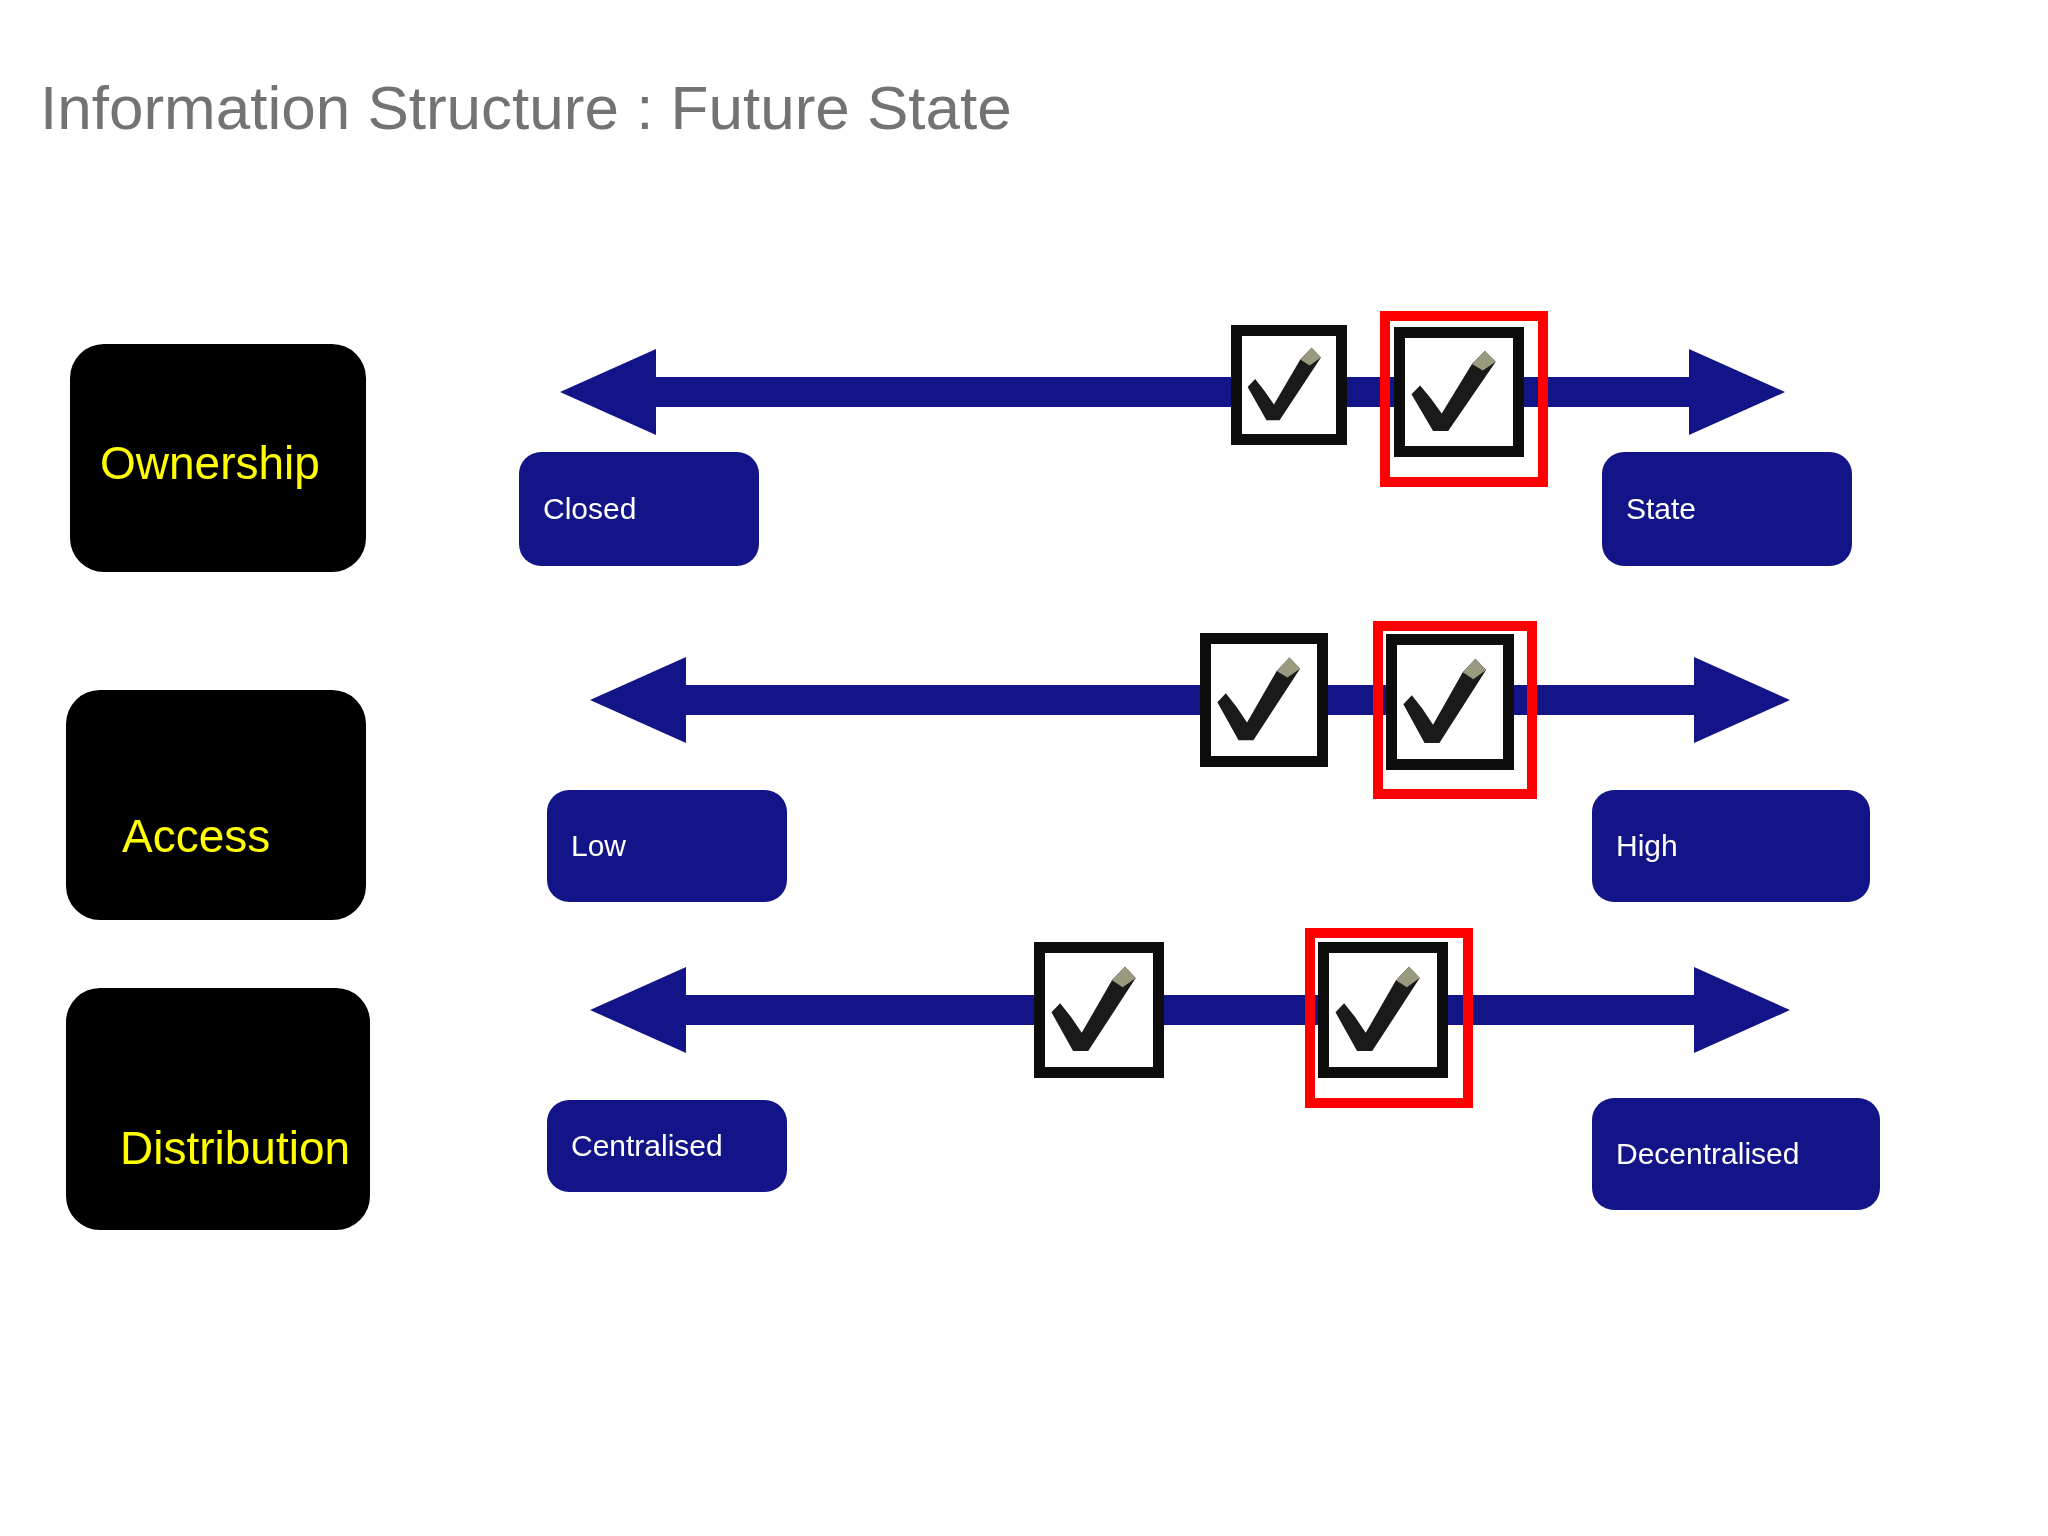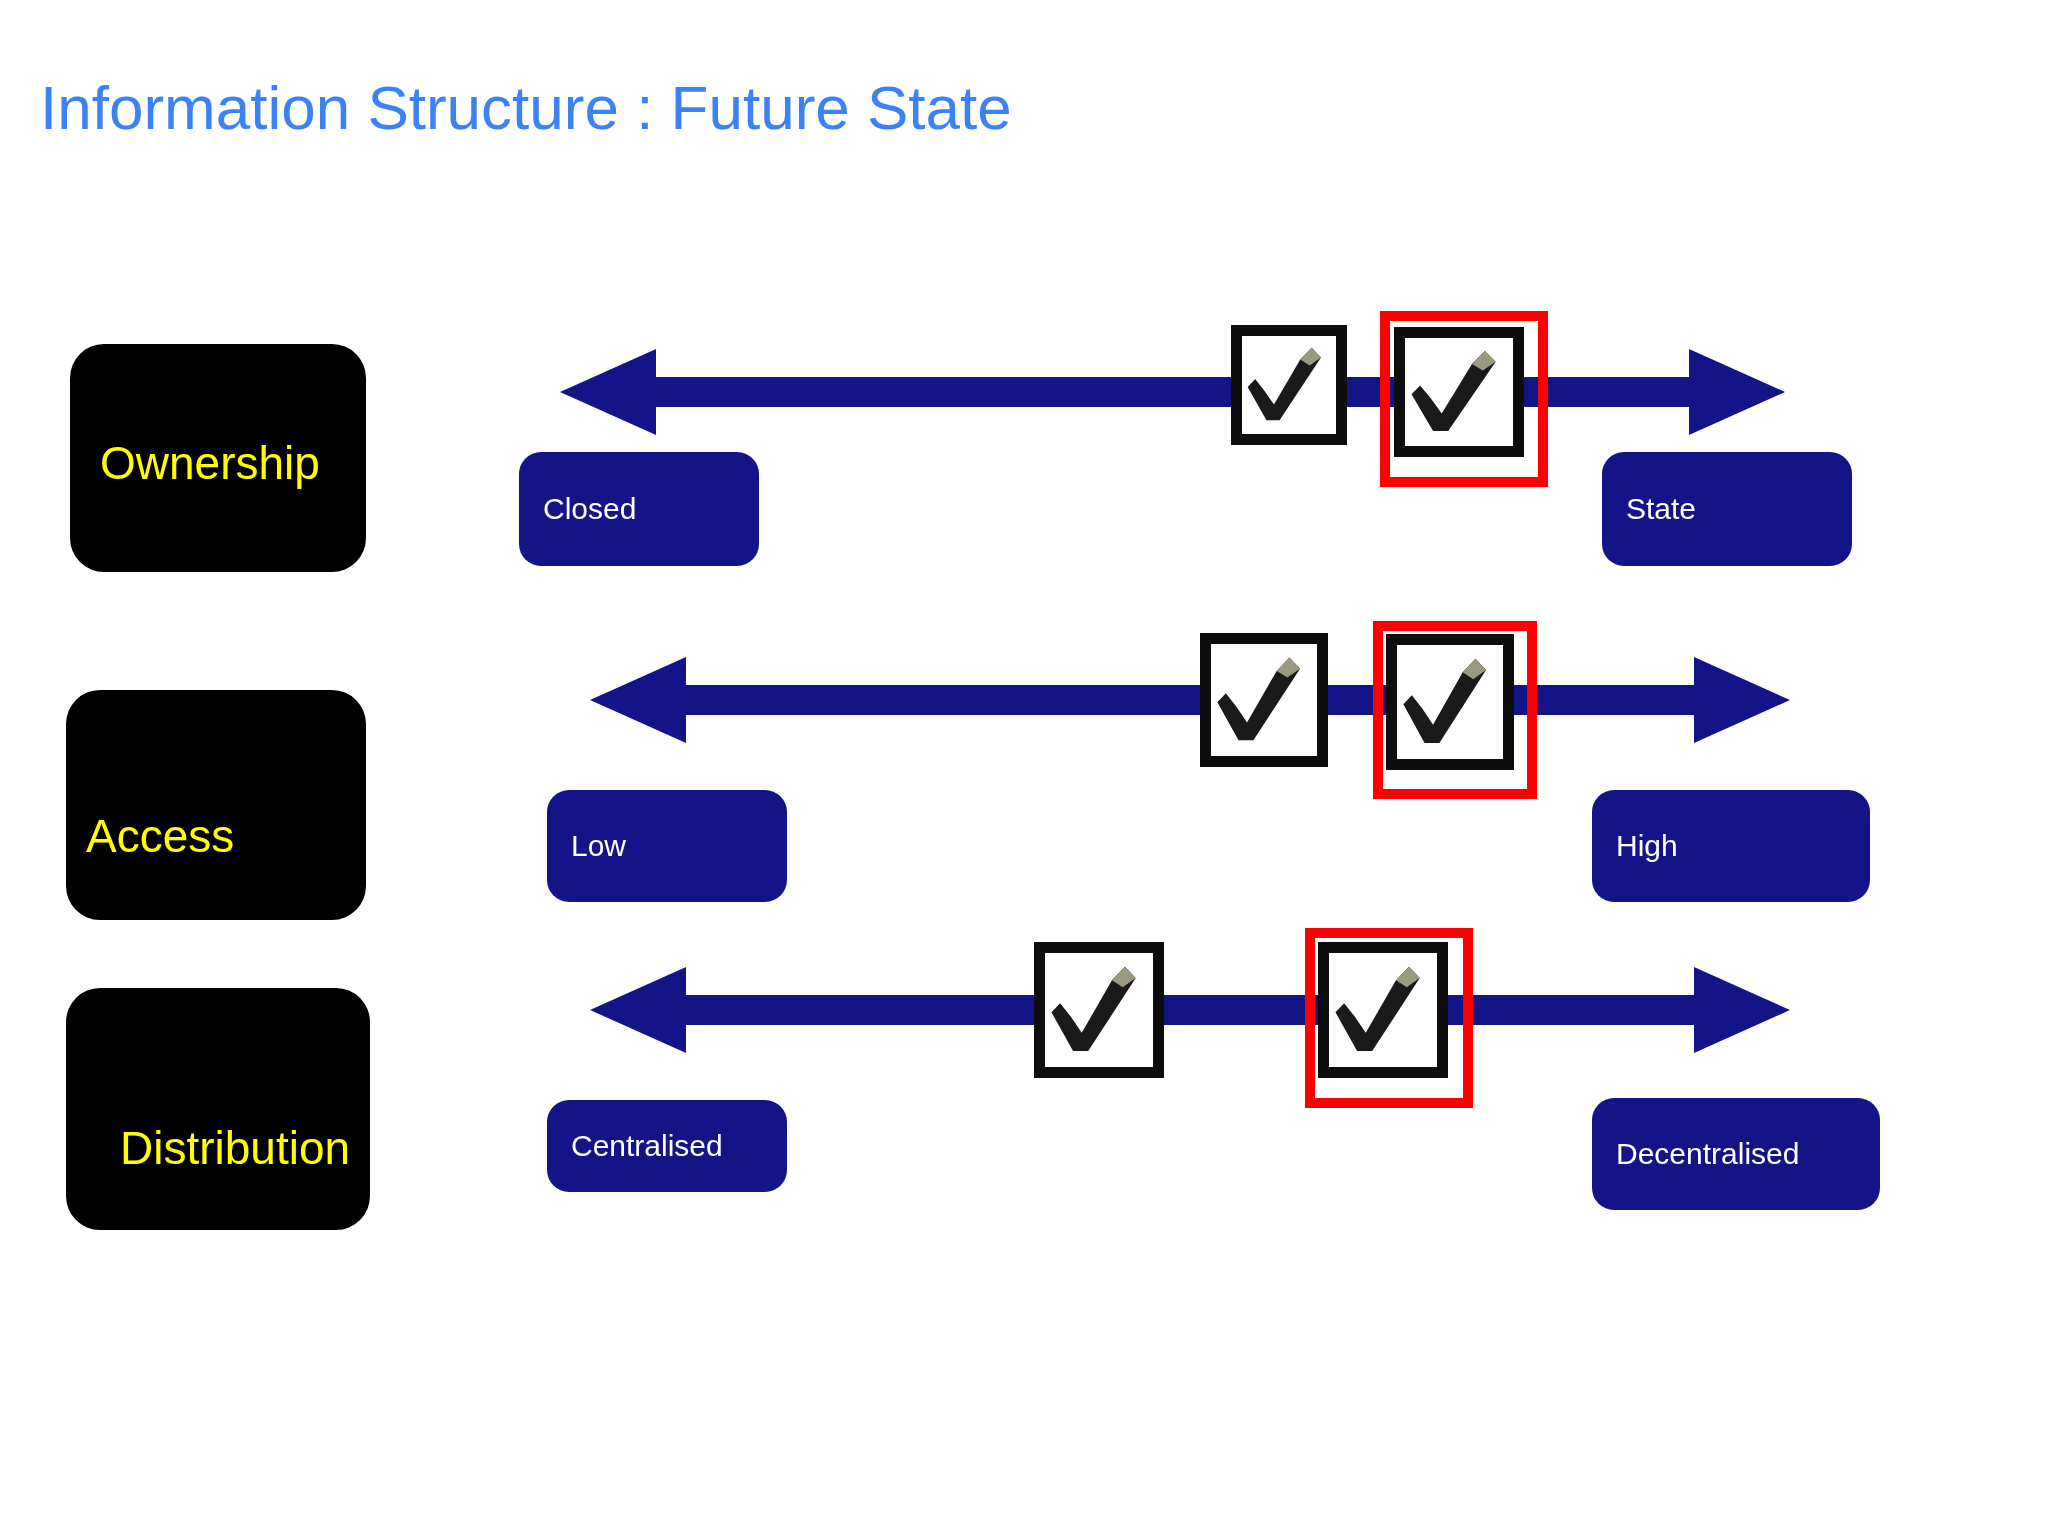--- a/index.html
+++ b/index.html
@@ -22,21 +22,21 @@
     background: #ffffff;
   }
 
   
   #slide-title {
     position: absolute;
     left: 40px;
     top: 72px;
     font-size: 62px;
     font-weight: 400;
-    color: #3b82f6;
+    color: #737373;
     letter-spacing: 0px;
     white-space: nowrap;
     font-family: "Liberation Sans", sans-serif;
   }
 
   
   .cat-box {
     position: absolute;
     background: #000000;
     border-radius: 34px;
@@ -49,21 +49,21 @@
     font-size: 46px;
     font-weight: 400;
     padding-left: 30px;
     white-space: nowrap;
     line-height: 1;
     text-align: center;
   }
   #cat-ownership   { left: 70px;  top: 344px;  width: 296px; height: 228px; }
   #cat-ownership .cat-label   { padding-left: 30px; }
   #cat-access      { left: 66px;  top: 690px;  width: 300px; height: 230px; }
-  #cat-access .cat-label      { padding-left: 20px; }
+  #cat-access .cat-label      { padding-left: 56px; }
   #cat-distribution{ left: 66px;  top: 988px;  width: 304px; height: 242px; }
   #cat-distribution .cat-label{ padding-left: 36px; }
 
   
   #cat-ownership   .cat-label { margin-top: 10px; }
   #cat-access      .cat-label { margin-top: 62px; }
   #cat-distribution.cat-box   { align-items: center; }
   #cat-distribution .cat-label{ margin-top: 78px; margin-left: 18px; }
 
   

